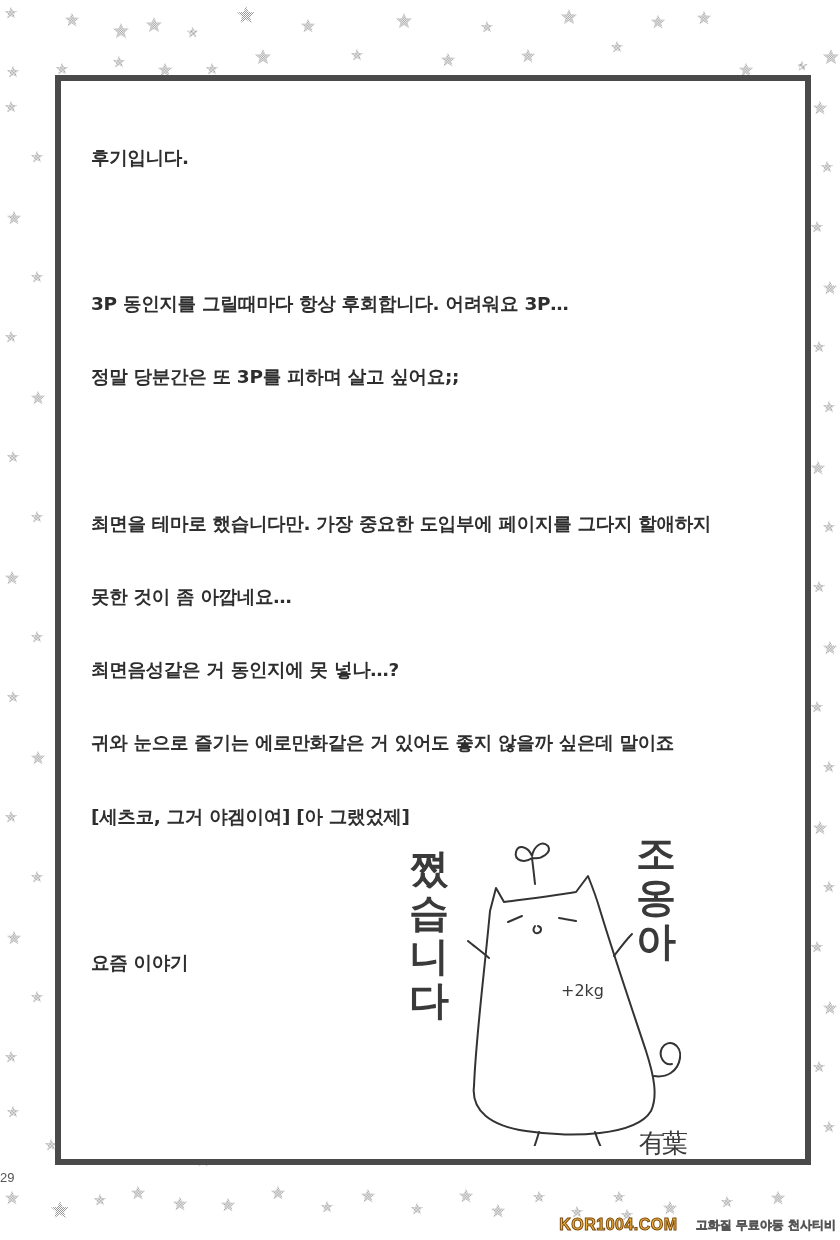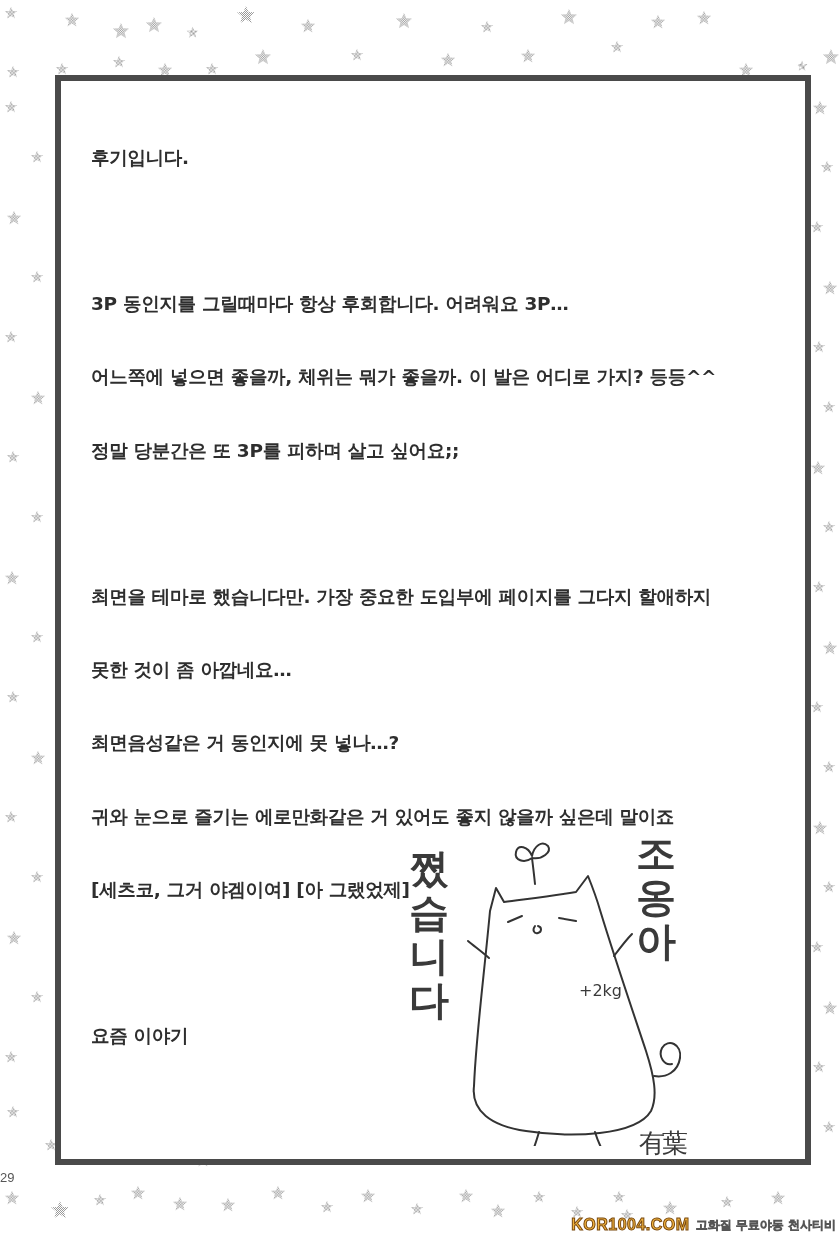--- a/index.html
+++ b/index.html
@@ -58,21 +58,21 @@
       font-size: 40px;
       line-height: 44px;
       text-align: center;
       width: 50px;
     }
     .hand-left { left: 343px; top: 765px; }
     .hand-right { left: 570px; top: 750px; }
     .hand-left span, .hand-right span { display: block; }
     .weight-note {
       position: absolute;
-      left: 518px;
+      left: 500px;
       top: 900px;
       font-size: 16px;
       color: #3a3a3a;
       font-family: "DejaVu Sans", sans-serif;
     }
     .signature {
       position: absolute;
       left: 578px;
       top: 1045px;
       font-size: 26px;
@@ -89,21 +89,21 @@
       font-size: 13px;
       color: #555;
       font-family: "Liberation Sans", sans-serif;
     }
     .watermark {
       position: absolute;
       right: 4px;
       bottom: 6px;
       display: flex;
       align-items: center;
-      gap: 6px;
+      gap: 18px;
     }
     .wm-logo {
       font-family: "Liberation Sans", sans-serif;
       font-weight: bold;
       font-size: 16px;
       color: #f2b33d;
       -webkit-text-stroke: 1px #7a4a10;
       letter-spacing: 0.5px;
     }
     .wm-sub {
@@ -216,21 +216,20 @@
     <use href="#star" x="720" y="1195" width="14" height="14"></use>
     <use href="#star" x="770" y="1190" width="16" height="16"></use>
   </g>
 </svg>
 
 <div class="frame">
   <div class="body-text">
     <span class="line">후기입니다.</span>
     <span class="blank"></span>
     <span class="line">3P 동인지를 그릴때마다 항상 후회합니다. 어려워요 3P…</span>
-    <span class="line">어느쪽에 넣으면 좋을까, 체위는 뭐가 좋을까. 이 발은 어디로 가지? 등등^^</span>
     <span class="line">정말 당분간은 또 3P를 피하며 살고 싶어요;;</span>
     <span class="blank"></span>
     <span class="line">최면을 테마로 했습니다만. 가장 중요한 도입부에 페이지를 그다지 할애하지</span>
     <span class="line">못한 것이 좀 아깝네요…</span>
     <span class="line">최면음성같은 거 동인지에 못 넣나…?</span>
     <span class="line">귀와 눈으로 즐기는 에로만화같은 거 있어도 좋지 않을까 싶은데 말이죠</span>
     <span class="line">[세츠코, 그거 야겜이여] [아 그랬었제]</span>
     <span class="blank"></span>
     <span class="line">요즘 이야기</span>
     

